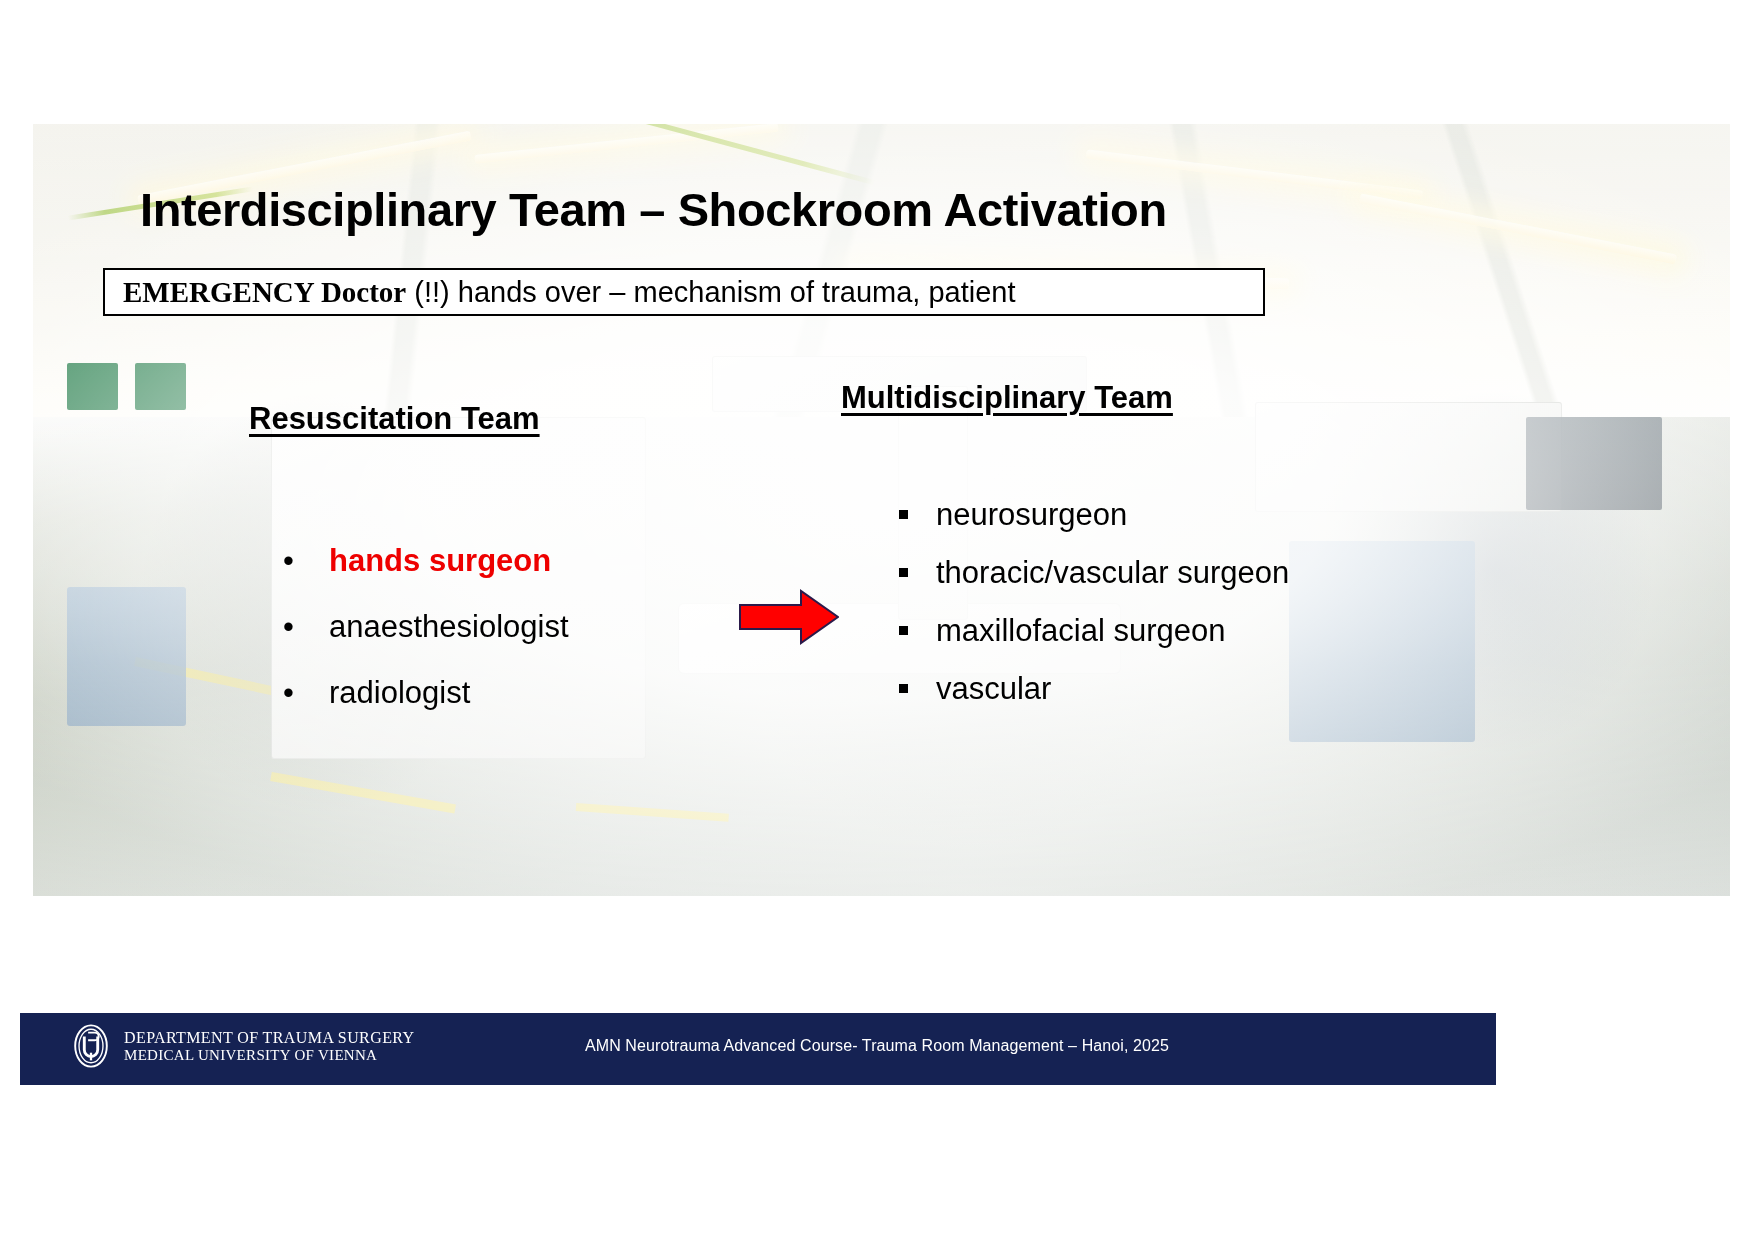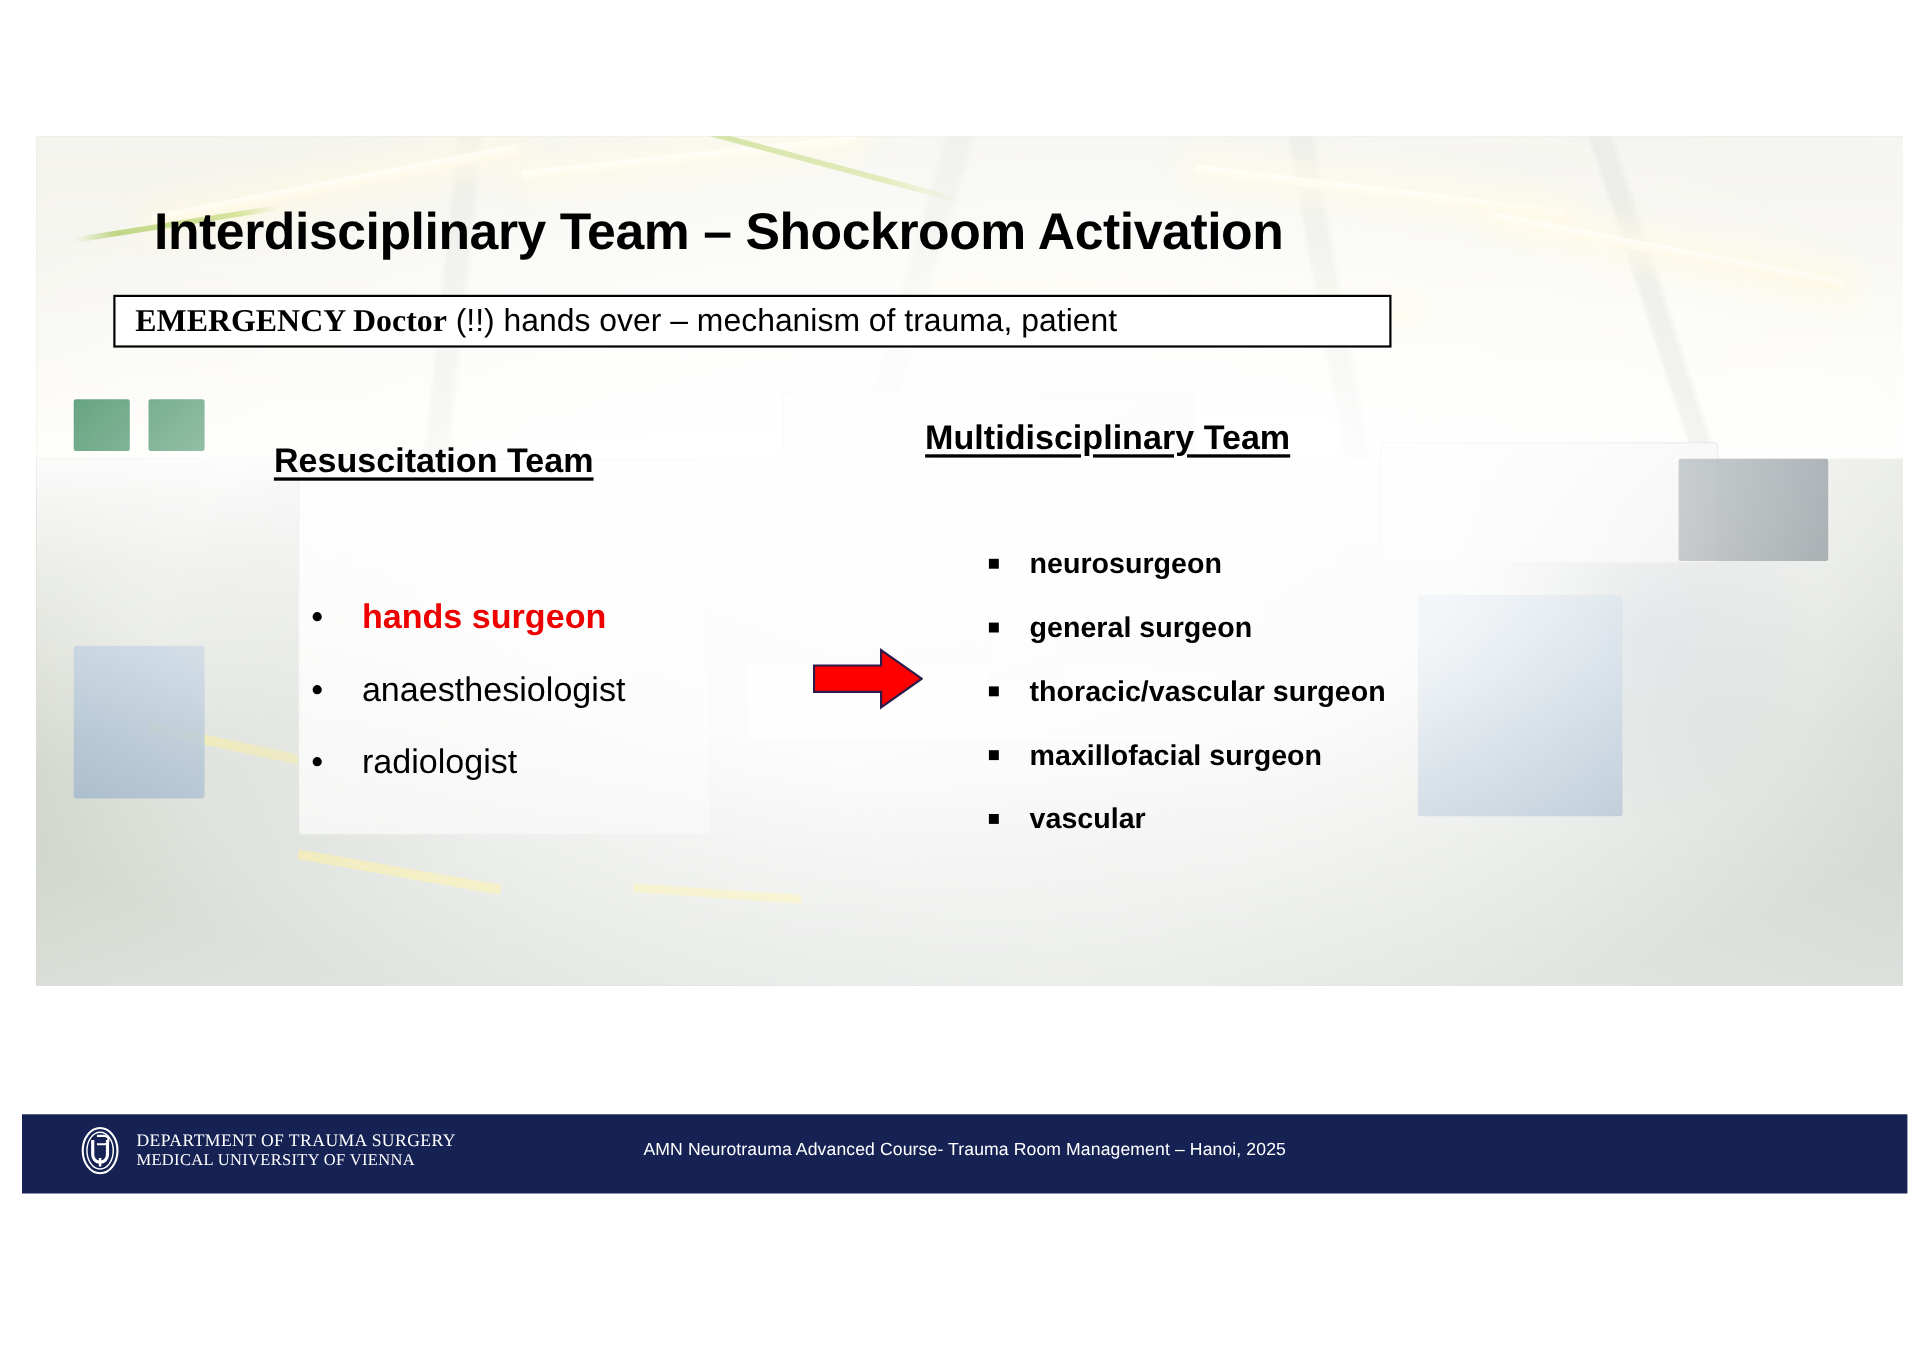--- a/index.html
+++ b/index.html
@@ -193,23 +193,22 @@
     line-height: 1;
   }
   #list-resus li.highlight .txt {
     color: #ee0000;
     font-weight: bold;
   }
 
   
   #list-multi { left: 899px; top: 497px; }
   #list-multi li {
-    font-size: 26px;
+    font-size: 31px;
     height: 58px;
-    font-weight: bold;
   }
   #list-multi .mark {
     width: 37px;
     flex: 0 0 37px;
     position: relative;
     top: -2px;
   }
   #list-multi .mark i {
     display: inline-block;
     width: 9px;
@@ -225,21 +224,21 @@
     top: 588px;
     width: 100px;
     height: 58px;
   }
 
   
   .footer {
     position: absolute;
     left: 20px;
     top: 1013px;
-    width: 1714px;
+    width: 1476px;
     height: 72px;
     background: #152253;
   }
   .footer-logo {
     position: absolute;
     left: 48px;
     top: 10px;
     display: flex;
     align-items: center;
     gap: 10px;
@@ -328,24 +327,20 @@
       <li>
         <span class="mark">•</span>
         <span class="txt">radiologist</span>
       </li>
     </ul>
 
     <ul class="bullets" id="list-multi">
       <li>
         <span class="mark"><i></i></span>
         <span class="txt">neurosurgeon</span>
-      </li>
-      <li>
-        <span class="mark"><i></i></span>
-        <span class="txt">general surgeon</span>
       </li>
       <li>
         <span class="mark"><i></i></span>
         <span class="txt">thoracic/vascular surgeon</span>
       </li>
       <li>
         <span class="mark"><i></i></span>
         <span class="txt">maxillofacial surgeon</span>
       </li>
       <li>

